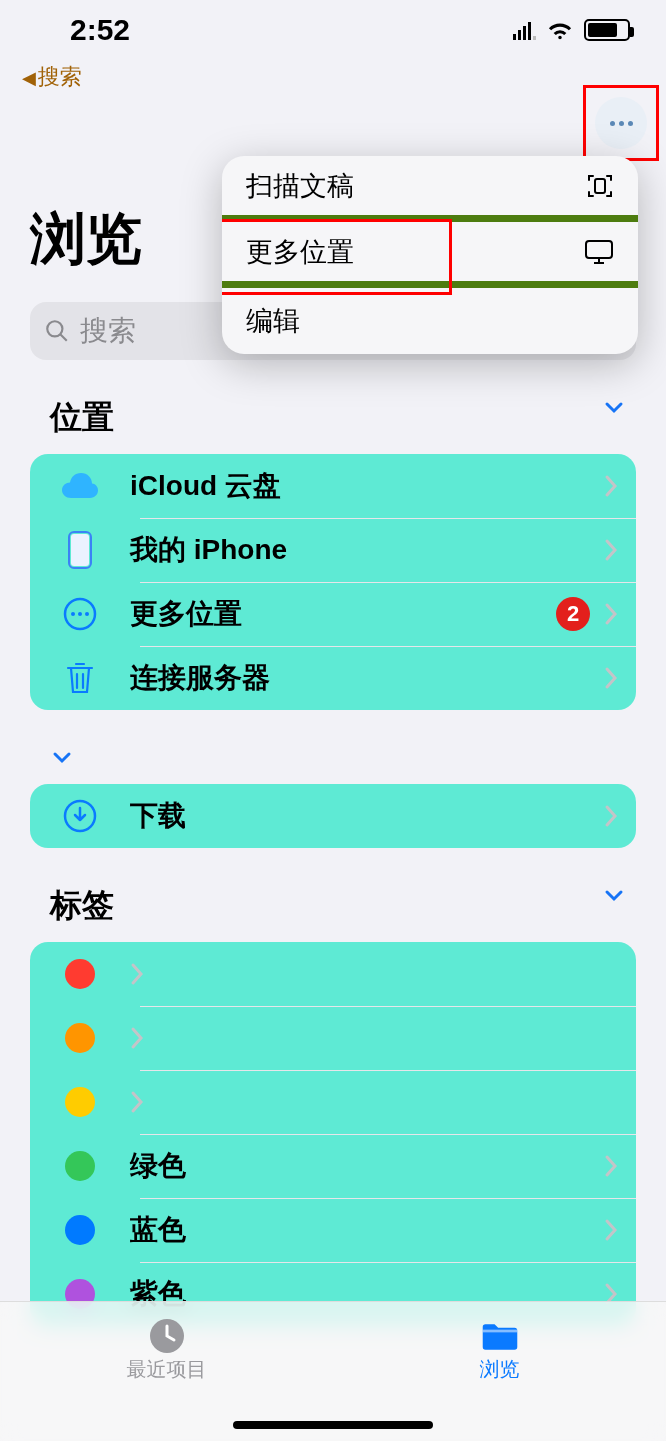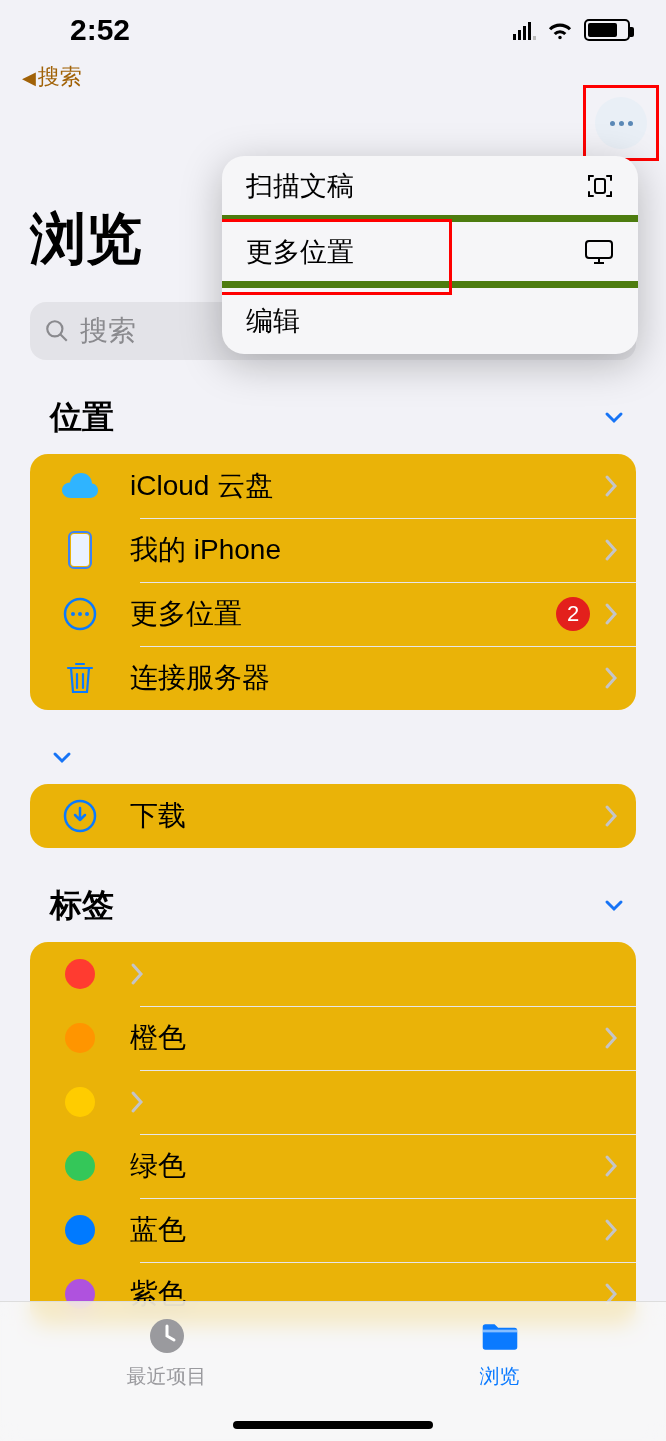--- a/index.html
+++ b/index.html
@@ -32,45 +32,45 @@
 
   
   .title { font-size:56px; font-weight:700; padding:110px 0 0 30px; }
 
   
   .search { margin:24px 30px 0 30px; height:58px; background:#e3e3e8; border-radius:16px; display:flex; align-items:center; padding:0 14px; gap:10px; }
   .search .mag { color:#8a8a8e; }
   .search .ph { color:#8a8a8e; font-size:28px; }
 
   
-  .section-head { display:flex; align-items:center; justify-content:space-between; padding:36px 40px 14px 50px;gap:35px; }
+  .section-head { display:flex; justify-content:space-between; padding:36px 40px 14px 50px;gap:35px; }
   .section-head .lbl { font-size:32px; font-weight:700; color:#000; }
   .section-head .chev { color:#1774f6; }
 
   
-  .card { margin:0 30px; background:#eab308; border-radius:18px; overflow:hidden; }
+  .card { margin:0 30px; background:#5eead4; border-radius:18px; overflow:hidden;font-weight:bold; }
   .row { display:flex; align-items:center; height:64px; padding:0 18px 0 16px; position:relative; }
   .row + .row::before { content:""; position:absolute; left:110px; right:0; top:0; height:1px; background:#e6e6ea; }
   .row .icon { width:40px; height:40px; display:flex; align-items:center; justify-content:center; margin:0 30px 0 14px; flex-shrink:0; }
   .row .txt { font-size:28px; color:#000; flex:1; }
   .row .chev-r { color:#c4c4c8; }
   .badge { width:34px; height:34px; border-radius:50%; background:#e3201c; color:#fff; font-size:22px; display:flex; align-items:center; justify-content:center; margin-right:14px; }
 
   
   .dot { width:30px; height:30px; border-radius:50%; }
 
   
   .menu { position:absolute; top:156px; left:222px; width:416px; background:#f6f6f8; border-radius:22px; box-shadow:0 10px 40px rgba(0,0,0,.25); overflow:hidden; z-index:100; }
   .menu-row { height:66px; display:flex; align-items:center; justify-content:space-between; padding:0 24px; font-size:27px; color:#000; border-bottom:7px solid #4d7c0f; position:relative; }
   .menu-row:last-child { border-bottom:none; }
   .menu-row.highlight::after { content:""; position:absolute; left:-6px; top:-3px; width:230px; height:70px; border:3px solid #ff0000; pointer-events:none; }
 
   
   .tabbar { position:absolute; left:0; right:0; bottom:0; height:140px; background:#f8f8f8cc; backdrop-filter:blur(10px); border-top:1px solid #ddd; display:flex; }
-  .tab { flex:1; display:flex; flex-direction:column; align-items:center; justify-content:flex-start; padding-top:14px; gap:7px; }
+  .tab { flex:1; display:flex; flex-direction:column; align-items:center; justify-content:flex-start; padding-top:14px; gap:0; }
   .tab .ticon { width:40px; height:40px; display:flex; align-items:center; justify-content:center; }
   .tab .tlbl { font-size:20px; }
   .tab.inactive { color:#9a9a9e; }
   .tab.active { color:#0a7aff; }
   .home-ind { position:absolute; bottom:12px; left:50%; transform:translateX(-50%); width:200px; height:8px; border-radius:5px; background:#000; }
 
   
   svg { display:block; }
 </style>
 </head>
@@ -209,21 +209,20 @@
           <span class="dot" style="background:#ff3b30"></span>
         </span>
         <svg class="chev-r" width="14" height="24" viewBox="0 0 14 24">
           <path d="M3 3l8 9-8 9" stroke="#c4c4c8" stroke-width="3" fill="none" stroke-linecap="round"></path>
         </svg>
       </div>
       <div class="row">
         <span class="icon">
           <span class="dot" style="background:#ff9500"></span>
         </span>
-        <span class="txt">橙色</span>
         <svg class="chev-r" width="14" height="24" viewBox="0 0 14 24">
           <path d="M3 3l8 9-8 9" stroke="#c4c4c8" stroke-width="3" fill="none" stroke-linecap="round"></path>
         </svg>
       </div>
       <div class="row">
         <span class="icon">
           <span class="dot" style="background:#ffcc00"></span>
         </span>
         <svg class="chev-r" width="14" height="24" viewBox="0 0 14 24">
           <path d="M3 3l8 9-8 9" stroke="#c4c4c8" stroke-width="3" fill="none" stroke-linecap="round"></path>

